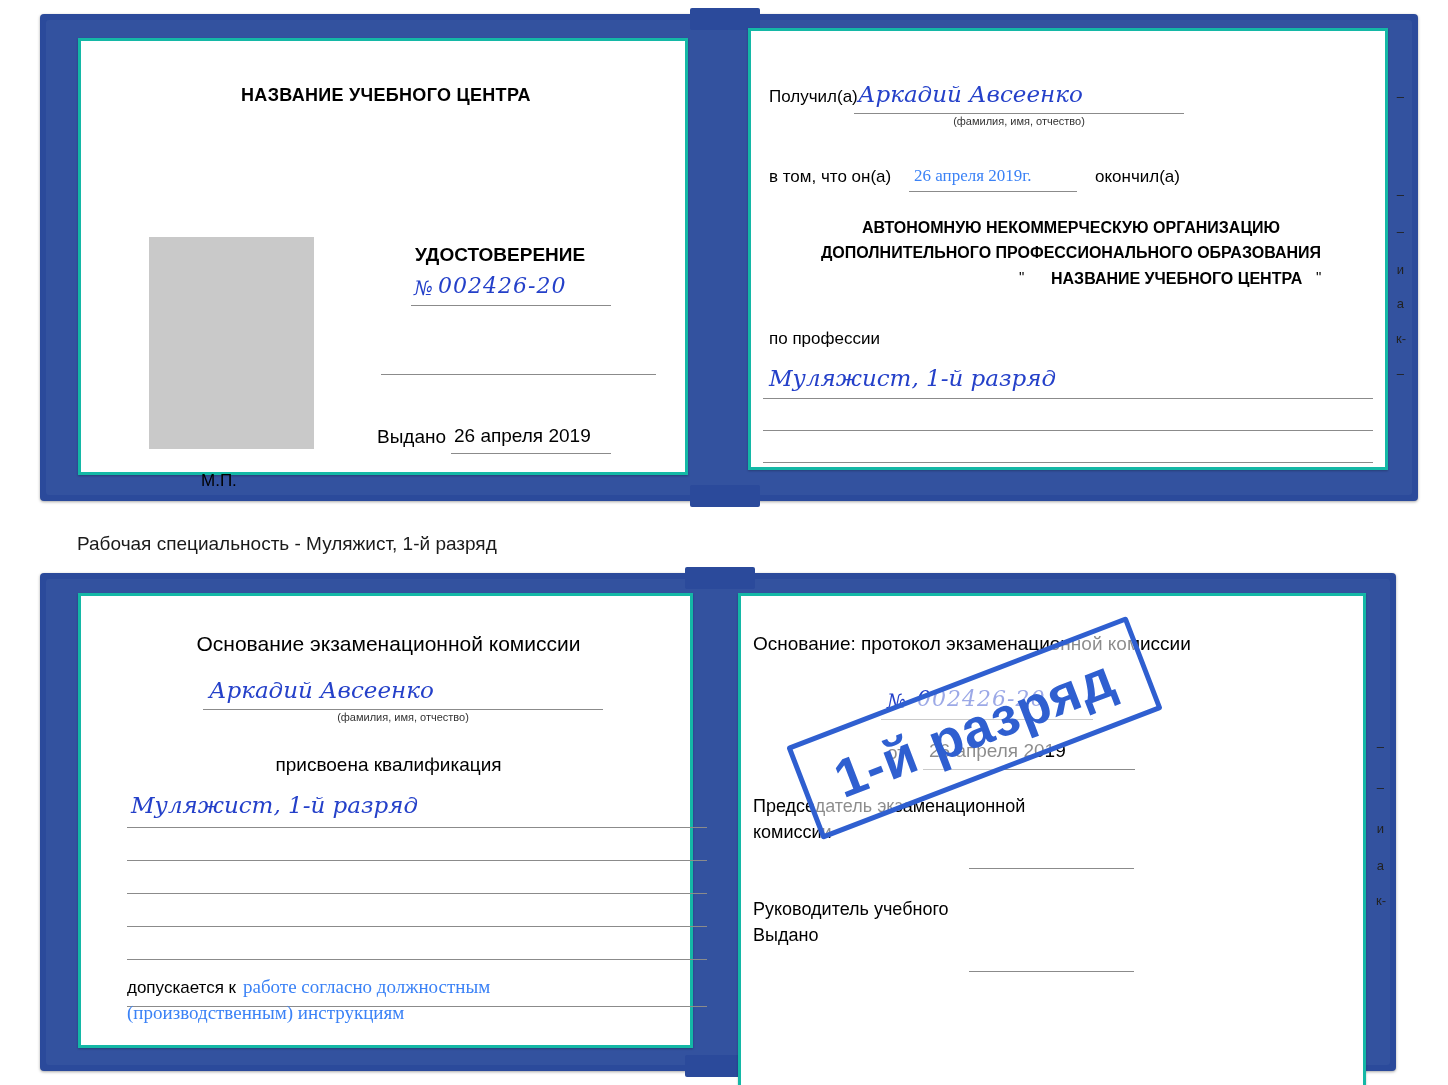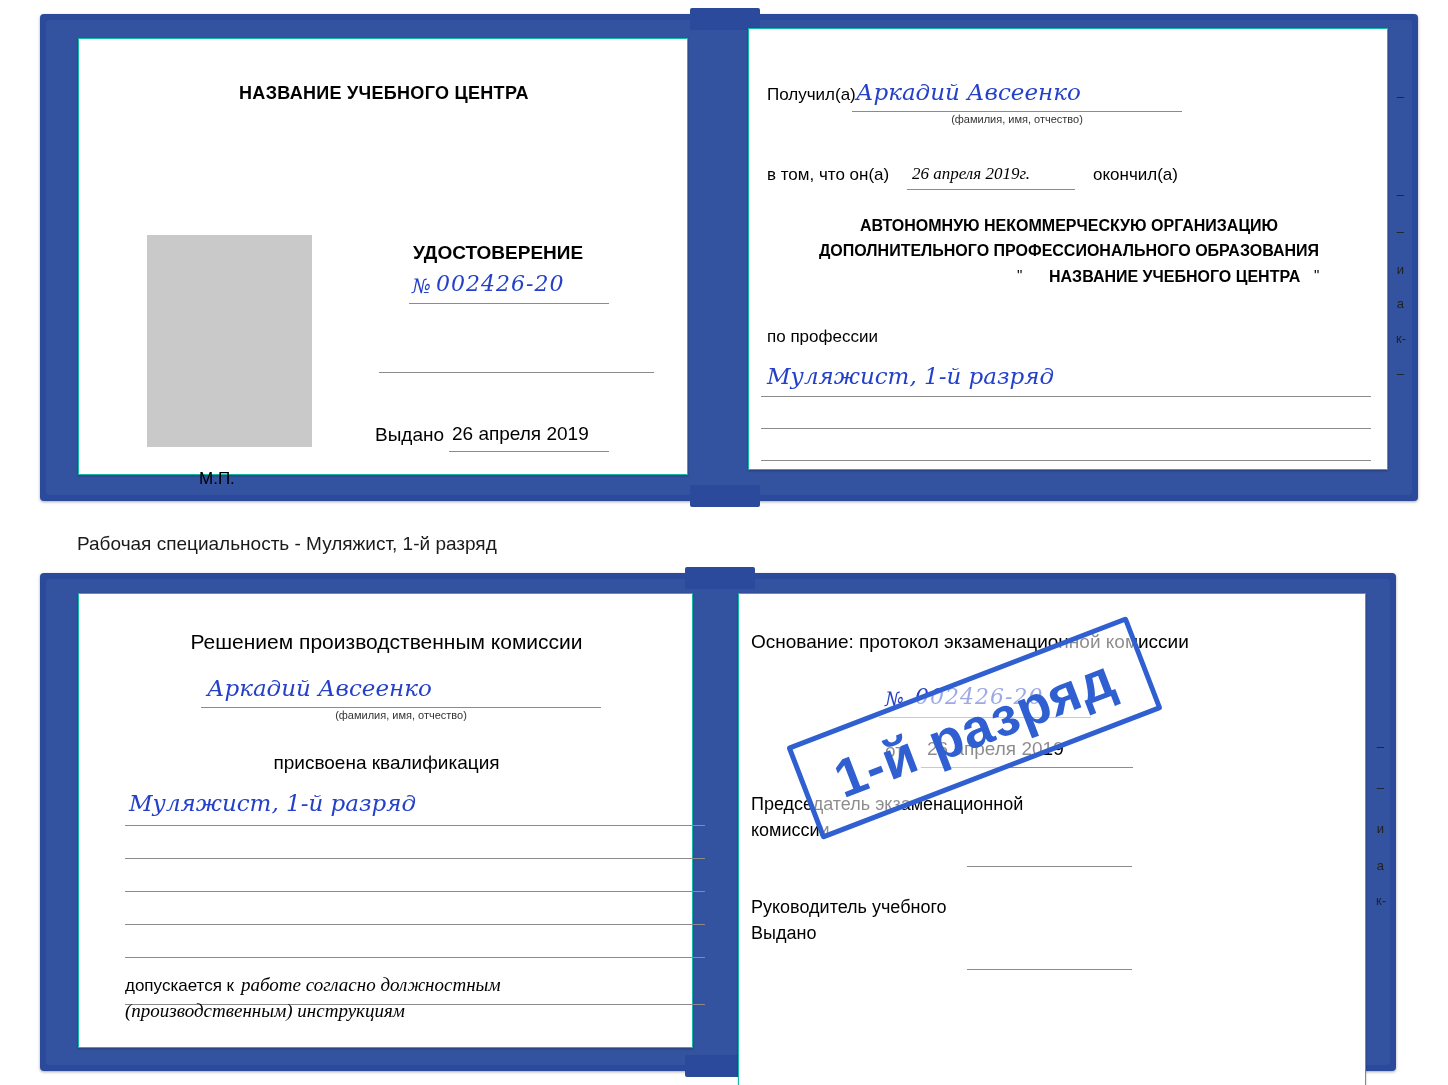--- a/index.html
+++ b/index.html
@@ -36,21 +36,21 @@
   }
   .cover-inner {
     position: absolute;
     inset: 6px;
     background: #33529f;
     border-radius: 3px;
   }
   .leaf {
     position: absolute;
     background: #ffffff;
-    border: 1px solid #14b8a6;
+    border: 3px solid #14b8a6;
     box-shadow: 0 1px 2px rgba(0,0,0,0.25);
   }
   .leaf-left  { left: 38px; }
   .leaf-right { right: 30px; margin-left: 16px; }
 
   
   .spine-tab {
     position: absolute;
     background: #2b4a9b;
     border-radius: 2px;
@@ -70,22 +70,21 @@
     position: absolute;
     border-bottom: 1px solid #8b8b8b;
     height: 0;
   }
   .photo {
     position: absolute;
     background: #c9c9c9;
   }
   .serif-hand {
     font-family: "Liberation Serif", serif;
-    font-style: italic;
-    color: #000000;
+    color: #3b82f6;
   }
   .tiny { font-size: 11px; color: #333; }
 
   
   .frag { position: absolute; color: #222; font-size: 13px; }
 
   
   .stamp {
     position: absolute;
     border: 5px solid #2f5fd0;
@@ -176,21 +175,21 @@
   <div class="caption" style="left:77px; top:533px;">Рабочая специальность - Муляжист, 1-й разряд</div>
 
   <div class="booklet" style="left:40px; top:573px; width:1356px; height:498px;">
     <div class="cover-inner"></div>
 
     <div class="spine-tab" style="left:645px; top:-6px; width:70px; height:22px;"></div>
     <div class="spine-tab" style="left:645px; bottom:-6px; width:70px; height:22px;"></div>
 
     <div class="leaf leaf-left" style="top:20px; width:615px; height:455px;">
 
-      <div class="t center" style="left:0; top:36px; width:615px; font-size:21px;">Решением производственным комиссии</div>
+      <div class="t center" style="left:0; top:36px; width:615px; font-size:21px;">Основание экзаменационной комиссии</div>
 
       <div class="t hand" style="left:128px; top:81px; font-size:23px;">Аркадий Авсеенко</div>
       <div class="line" style="left:122px; top:113px; width:400px;"></div>
       <div class="t tiny center" style="left:122px; top:115px; width:400px;">(фамилия, имя, отчество)</div>
 
       <div class="t center" style="left:0; top:158px; width:615px; font-size:19px;">присвоена квалификация</div>
 
       <div class="t hand" style="left:50px; top:196px; font-size:23px;">Муляжист, 1-й разряд</div>
       <div class="line" style="left:46px; top:231px; width:580px;"></div>
       <div class="line" style="left:46px; top:264px; width:580px;"></div>

